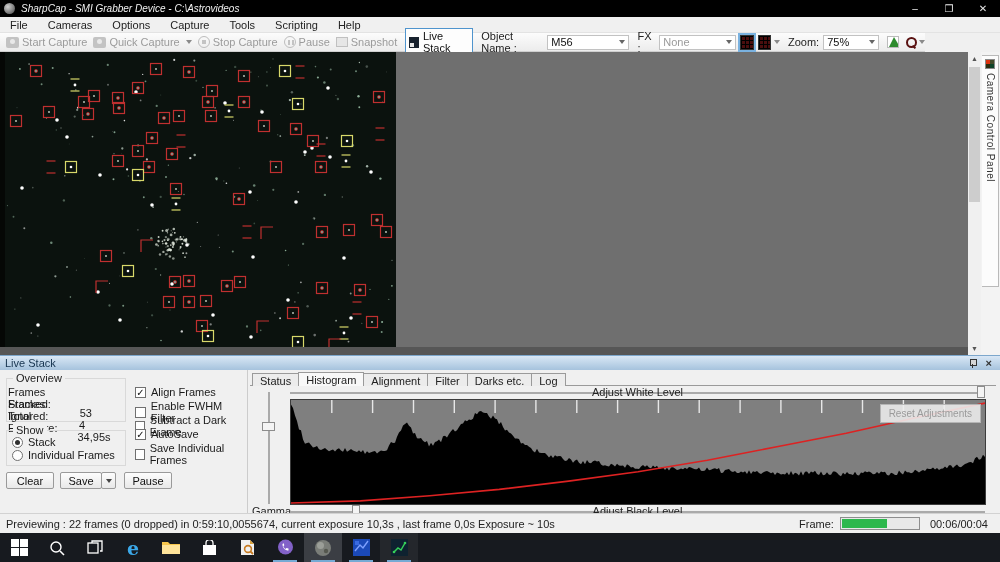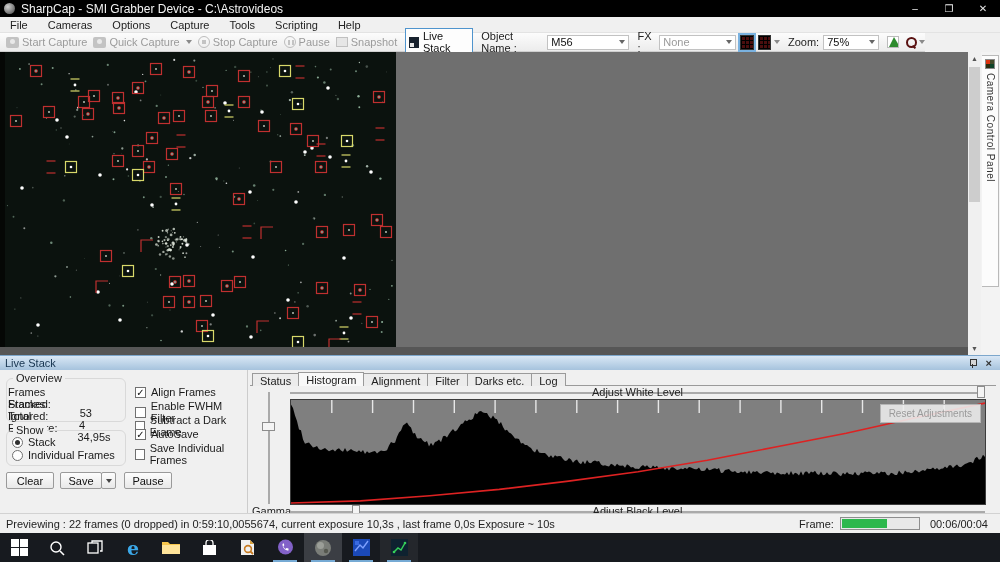--- a/index.html
+++ b/index.html
@@ -5,21 +5,21 @@
   * { margin:0; padding:0; box-sizing:border-box; }
   html,body { width:1000px; height:562px; overflow:hidden; }
   body { font-family:"Liberation Sans", sans-serif; font-size:11px; color:#1a1a1a; }
   #app { position:relative; width:1000px; height:562px; background:#f0f0f0; }
 
   
   .titlebar { position:absolute; left:0; top:0; width:1000px; height:17px; background:#000;
     display:flex; align-items:center; color:#fff; }
   .titlebar .appicon { width:11px; height:11px; border-radius:50%;
     background:radial-gradient(circle at 35% 35%, #cfcfcf, #6e6e6e 70%, #3a3a3a); margin:0 6px 0 4px; }
-  .titlebar .title { font-size:12px; color:#f2f2f2; }
+  .titlebar .title { font-size:10px; color:#f2f2f2;font-style:italic; }
   .winbtns { margin-left:auto; display:flex; height:100%; }
   .winbtn { width:34px; height:100%; display:flex; align-items:center; justify-content:center;
     color:#e8e8e8; font-size:10px; }
 
   
   .menubar { position:absolute; left:0; top:17px; width:1000px; height:16px; background:#f0f0f0;
     display:flex; align-items:center; border-bottom:1px solid #e3e3e3; }
   .menu-item { padding:0 10px; color:#222; cursor:default; }
 
   
@@ -80,21 +80,21 @@
   .ls-titlebar { position:absolute; left:0; top:0; width:1000px; height:15px;
     background:linear-gradient(#d9e7f5,#a6c3dd); border-top:1px solid #7da7cc; display:flex; align-items:center; }
   .ls-title { margin-left:5px; color:#17344f; }
   .ls-titlebar .ticons { margin-left:auto; display:flex; gap:10px; margin-right:8px; align-items:center; }
   .pin-icon { width:7px; height:9px; position:relative; }
   .pin-icon:before { content:""; position:absolute; left:1px; top:0; width:5px; height:5px; border:1px solid #333; background:#d6d6d6;}
   .pin-icon:after { content:""; position:absolute; left:3px; top:5px; width:1px; height:4px; background:#333; }
   .x-icon { color:#333; font-size:11px; font-weight:bold; line-height:9px; }
 
   .ls-left { position:absolute; left:0; top:15px; width:247px; height:143px; }
-  .groupbox { position:absolute; border:1px solid #d9d9d9; border-radius:6px; }
+  .groupbox { position:absolute; border:1px solid #d9d9d9; border-radius:0; }
   .gb-label { position:absolute; top:-7px; left:6px; background:#f0f0f0; padding:0 3px; color:#222; }
   .ov-row { position:absolute; left:8px; display:flex; width:108px; }
   .ov-row .v { margin-left:auto; text-align:left; width:42px;margin-top:21px; }
   .radio-row, .check-row { position:absolute; display:flex; align-items:center; gap:5px; }
   .radio { width:11px; height:11px; border:1px solid #707070; border-radius:50%; background:#fff; position:relative; }
   .radio.sel:after { content:""; position:absolute; left:2px; top:2px; width:5px; height:5px; border-radius:50%; background:#2f2f2f; }
   .checkbox { width:11px; height:11px; border:1px solid #707070; background:#fff; position:relative;
     font-size:10px; line-height:9px; text-align:center; color:#111; }
   .btn { position:absolute; height:17px; background:linear-gradient(#fdfdfd,#e8e8e8);
     border:1px solid #9a9a9a; border-radius:2px; display:flex; align-items:center; justify-content:center; color:#111; }

